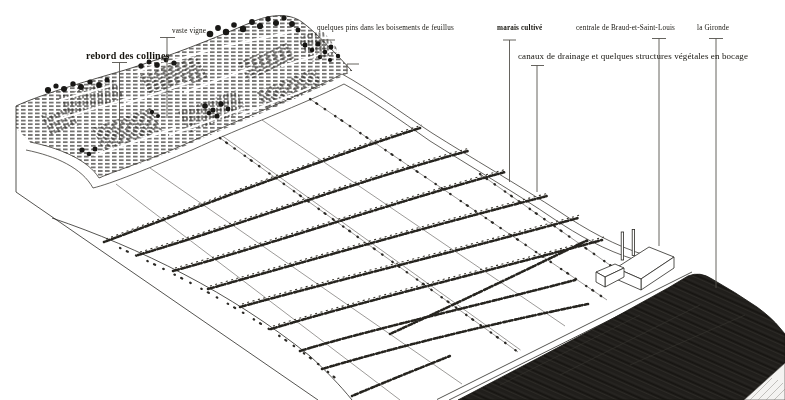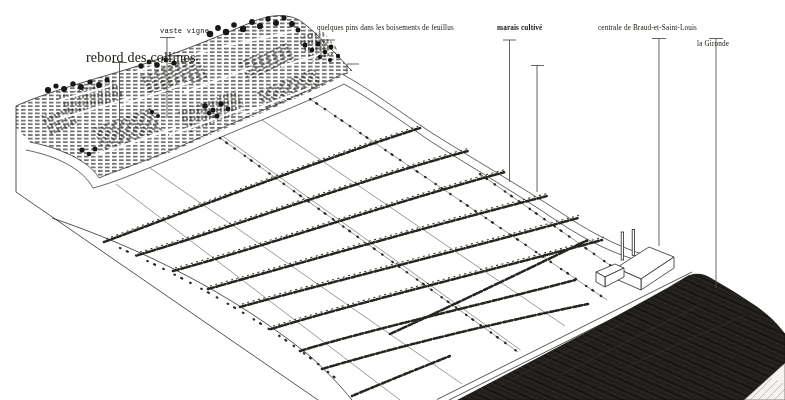--- a/index.html
+++ b/index.html
@@ -1,20 +1,20 @@
 <!DOCTYPE html>
 <html><head>
 <meta charset="utf-8">
 <style>
   html,body{margin:0;padding:0;background:#ffffff;}
   #stage{position:relative;width:785px;height:400px;background:#ffffff;overflow:hidden;
          font-family:"Liberation Serif","DejaVu Serif",serif;color:#141412;}
   #art{position:absolute;left:0;top:0;}
   .lbl{position:absolute;white-space:nowrap;color:#17150f;}
-  .lbl.big{font-size:14px;letter-spacing:.2px;}
+  .lbl.big{font-size:10px;letter-spacing:.2px;font-weight:bold;}
   .lbl.mid{font-size:9px;letter-spacing:.1px;}
   .lbl.sm{font-size:7.2px;letter-spacing:.15px;}
   
   .outline{fill:none;stroke:#2a2824;stroke-width:.8;}
   .thin{fill:none;stroke:#4c4843;stroke-width:.55;}
   .road{fill:none;stroke:#33302b;stroke-width:.75;}
   .leader{fill:none;stroke:#55524d;stroke-width:.9;}
   .hedge{fill:none;stroke:#26241f;stroke-width:2.6;stroke-linecap:round;
          stroke-dasharray:.4 2.1 1.3 1.7 .5 2.6 1.9 1.4;}
   .hedge2{fill:none;stroke:#3a372f;stroke-width:1.1;stroke-dasharray:2 3.5;}
@@ -251,18 +251,19 @@
     <path class="leader" d="M320,40 H335 M321,40 V58"></path>
     <path class="leader" d="M347,64 H359 M347,64 V74"></path>
     <path class="leader" d="M503,40 H516 M509.5,40 V182"></path>
     <path class="leader" d="M531,65.5 H544 M537,65.5 V192"></path>
     <path class="leader" d="M652,38.5 H666 M659,38.5 V246"></path>
     <path class="leader" d="M709,38.5 H723 M716,38.5 V288"></path>
   </g>
 </svg>
 
   <div class="lbl big" style="left:86px;top:50px;">rebord des collines</div>
-  <div class="lbl sm" style="left:160px;top:27px;font-family:Liberation Mono, monospace;">vaste vigne</div>
+  <div class="lbl sm" style="left:172px;top:27px;">vaste vigne</div>
   <div class="lbl sm" style="left:317px;top:24px;">quelques pins dans les boisements de feuillus</div>
   <div class="lbl sm" style="left:497px;top:24px;font-weight:bold;">marais cultivé</div>
-  <div class="lbl sm" style="left:590px;top:24px;padding-left:8px;">centrale de Braud-et-Saint-Louis</div>
-  <div class="lbl sm" style="left:697px;top:40px;">la Gironde</div>
+  <div class="lbl mid" style="left:518px;top:51px;">canaux de drainage et quelques structures végétales en bocage</div>
+  <div class="lbl sm" style="left:568px;top:24px;padding-left:8px;">centrale de Braud-et-Saint-Louis</div>
+  <div class="lbl sm" style="left:697px;top:24px;">la Gironde</div>
 </div>
 
 </body></html>

